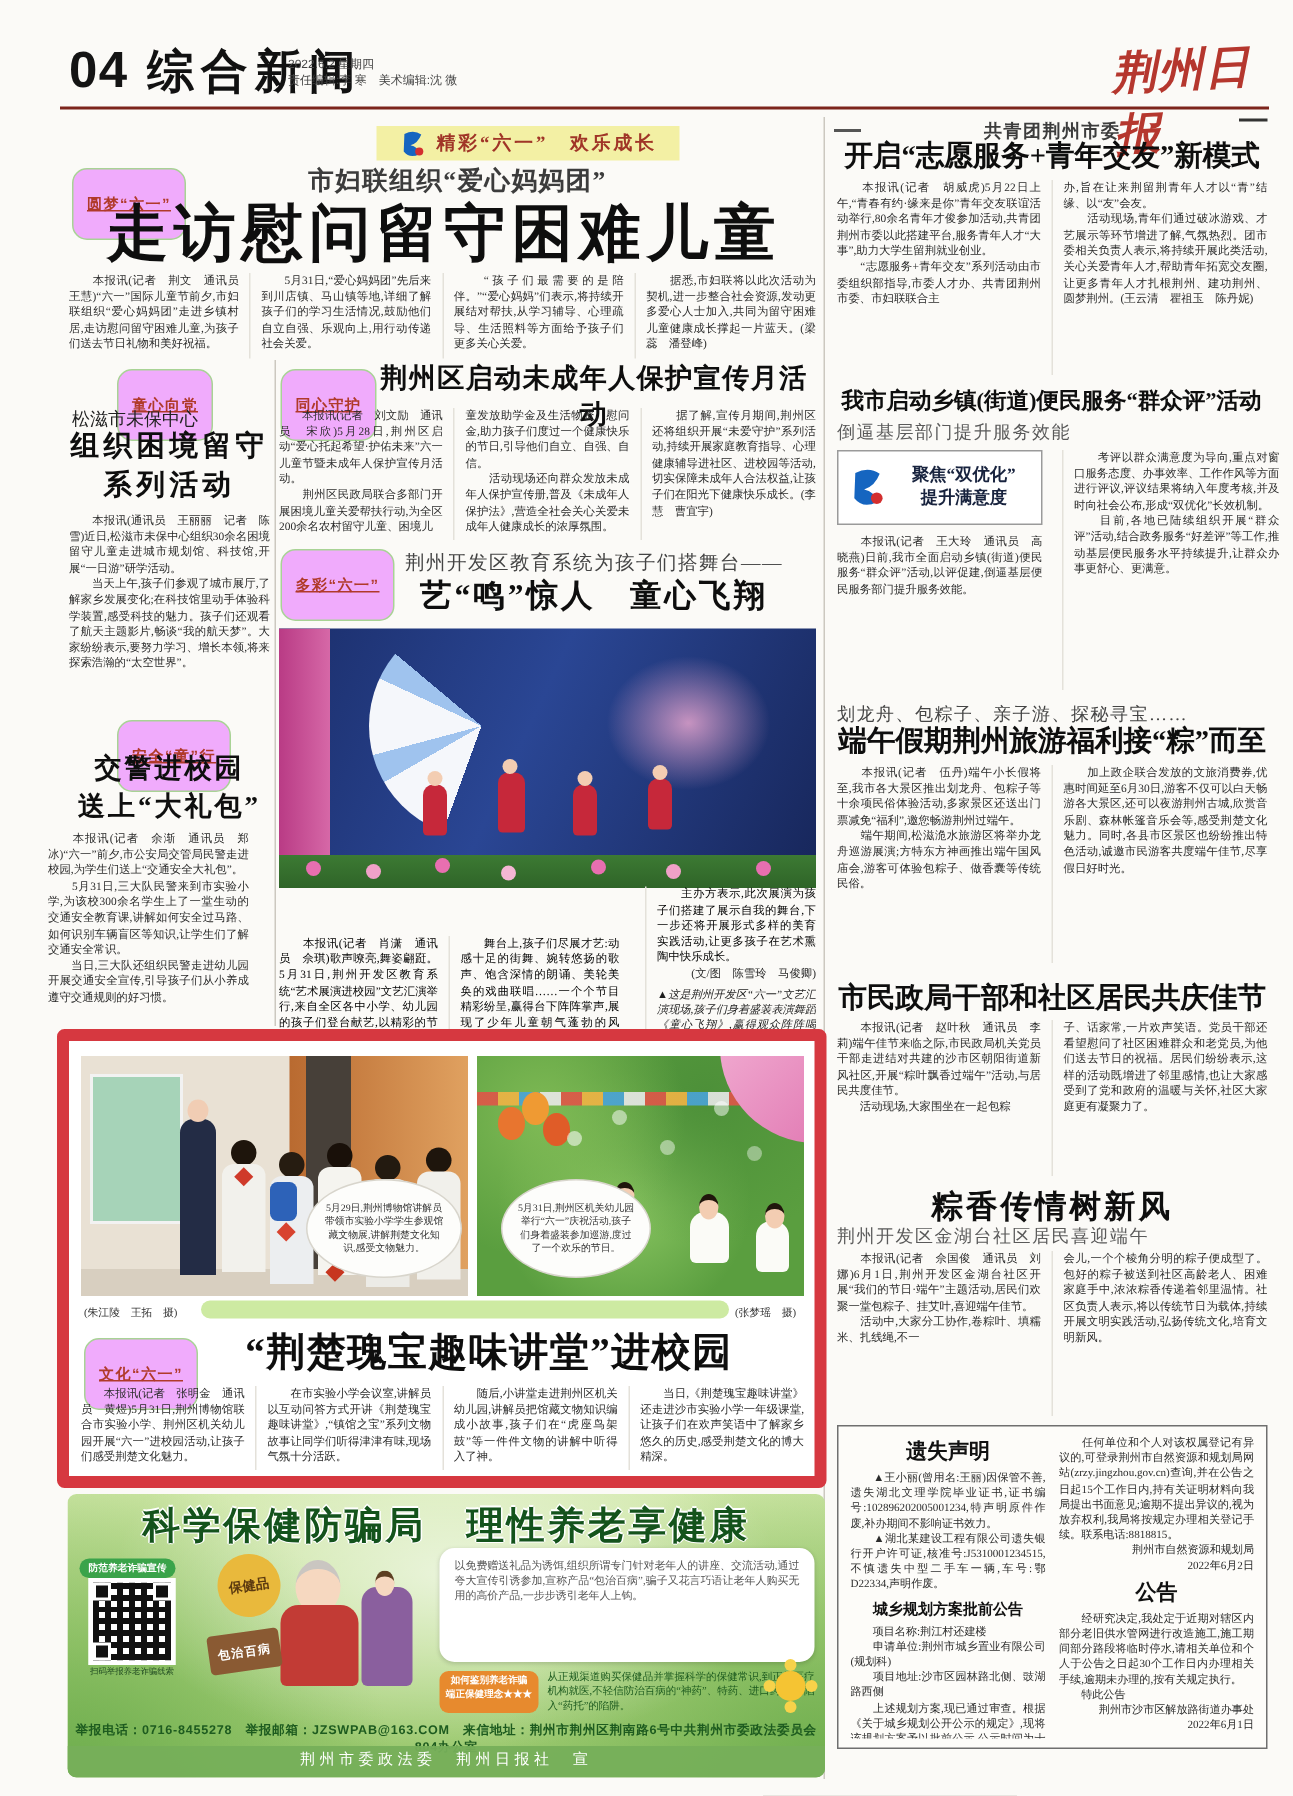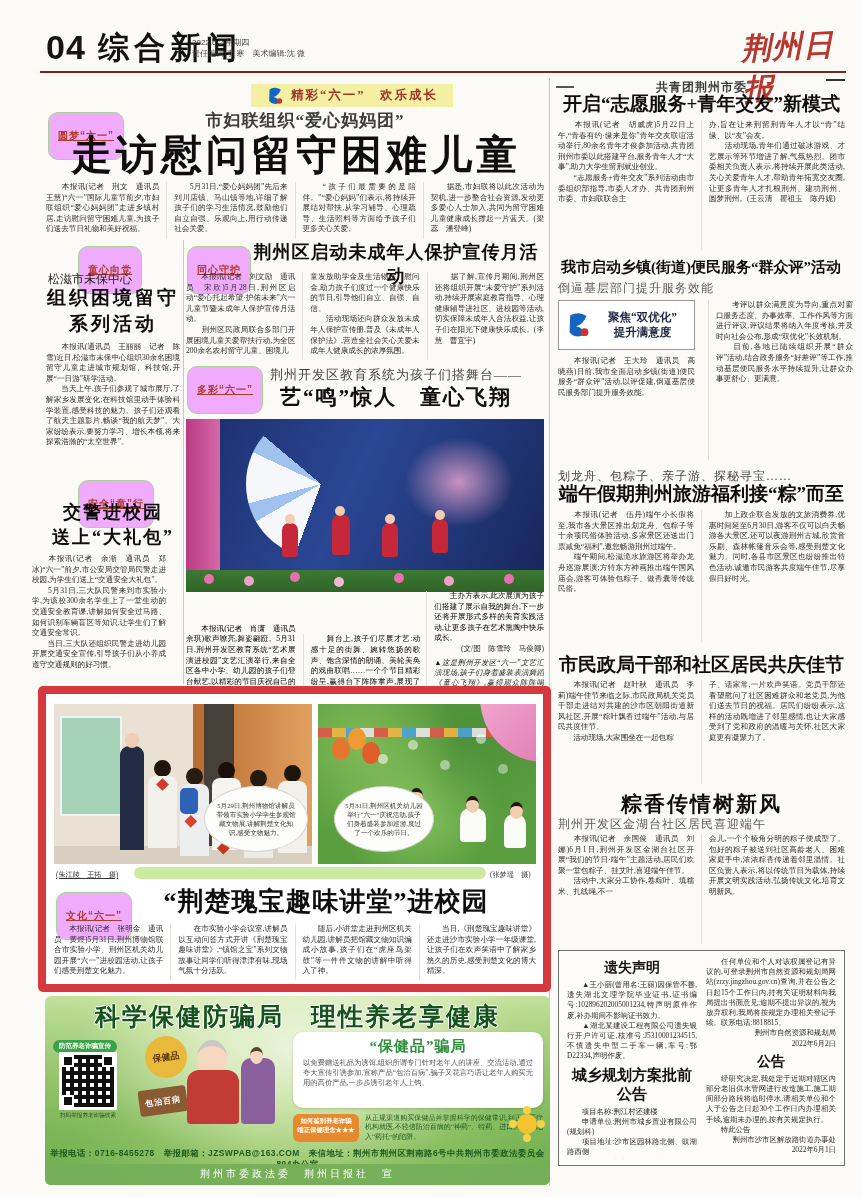--- a/index.html
+++ b/index.html
@@ -78,21 +78,21 @@
   .bubble{position:absolute;background:#fdfdfb;border:1px solid #d8d5cc;border-radius:50%;
           font:6.6px "Liberation Serif",serif;line-height:9px;color:#333;text-align:center;
           display:flex;align-items:center;padding:7px 10px;box-sizing:border-box;}
   
   .focusbox{border:1px solid #9a9a9a;background:#fff;display:flex;align-items:center;gap:6px;padding:5px 6px;box-sizing:border-box;}
   .focusbox .ft{font:bold 11.5px "Liberation Serif",serif;color:#18233e;line-height:15px;text-align:center;flex:1;}
   
   .notices{border:1px solid #6f6f6f;background:#fdfcf9;display:flex;padding:6px 8px;box-sizing:border-box;gap:9px;}
   .notices .ncol{flex:1;min-width:0;overflow:hidden;}
   .ntitle{font:900 14px "Liberation Serif",serif;text-align:center;color:#111;margin:2px 0 3px;}
-  .ntitle.small{font-size:15px;}
+  .ntitle.small{font-size:10px;}
   .nbody{font:7.4px "Liberation Serif",serif;line-height:10.2px;color:#2c2c2c;text-align:justify;white-space:pre-line;}
   .nsign{font:7.4px "Liberation Serif",serif;color:#2c2c2c;text-align:right;line-height:10.2px;}
   
   .redbox{left:38px;top:686px;width:513px;height:306px;border:8px solid #d63840;border-radius:5px;background:#fff;box-sizing:border-box;}
   .greenbar{background:#cdeaa2;border-radius:6px;}
   
   .ad{left:45px;top:996px;width:505px;height:189px;border-radius:6px;box-sizing:border-box;overflow:hidden;
       background:radial-gradient(ellipse at 50% 28%,rgba(255,255,255,.65),transparent 62%),
                  radial-gradient(circle at 0% 100%,#6fae4e,transparent 40%),
                  radial-gradient(circle at 100% 100%,#6fae4e,transparent 40%),
@@ -204,21 +204,21 @@
     <div class="perf" style="left:146px;top:96px;width:18px;height:40px;"></div>
     <div class="perf" style="left:196px;top:104px;"></div>
     <div class="perf" style="left:246px;top:100px;"></div>
     <div class="flowers"></div>
     <div class="blooms"></div>
   </div>
 
   <div class="abs" style="left:186px;top:598px;width:358px;height:100px;display:flex;align-items:flex-end;">
     <div class="c" style="flex:1;min-width:0;font:7.6px 'Liberation Serif',serif;line-height:10.6px;text-align:justify;white-space:pre-line;overflow:hidden;">　　本报讯(记者　肖潇　通讯员　佘琪)歌声嘹亮,舞姿翩跹。5月31日,荆州开发区教育系统“艺术展演进校园”文艺汇演举行,来自全区各中小学、幼儿园的孩子们登台献艺,以精彩的节目庆祝自己的节日。</div>
     <div class="c" style="flex:1;min-width:0;font:7.6px 'Liberation Serif',serif;line-height:10.6px;text-align:justify;white-space:pre-line;overflow:hidden;border-left:1px solid #e4e1da;padding-left:7px;margin-left:7px;">　　舞台上,孩子们尽展才艺:动感十足的街舞、婉转悠扬的歌声、饱含深情的朗诵、美轮美奂的戏曲联唱……一个个节目精彩纷呈,赢得台下阵阵掌声,展现了少年儿童朝气蓬勃的风采。</div>
-    <div style="flex:1;min-width:0;border-left:1px solid #e4e1da;padding-left:7px;margin-left:6px;overflow:hidden;">
+    <div style="flex:1;min-width:0;border-left:1px solid #e4e1da;padding-left:7px;margin-left:17px;overflow:hidden;">
       <div style="font:7.6px 'Liberation Serif',serif;line-height:10.6px;text-align:justify;white-space:pre-line;">　　主办方表示,此次展演为孩子们搭建了展示自我的舞台,下一步还将开展形式多样的美育实践活动,让更多孩子在艺术熏陶中快乐成长。</div>
       <div class="credit">(文/图　陈雪玲　马俊卿)</div>
       <div class="note" style="margin-top:4px;">▲这是荆州开发区“六一”文艺汇演现场,孩子们身着盛装表演舞蹈《童心飞翔》,赢得观众阵阵喝彩。</div>
     </div>
   </div>
 
   <div class="abs kick" style="left:558px;top:79px;width:287px;font-size:12px;">共青团荆州市委</div>
   <div class="abs hl" style="left:558px;top:91px;width:287px;font-size:19px;">开启“志愿服务+青年交友”新模式</div>
   <div class="abs cols" style="left:558px;top:120px;width:287px;height:130px;">
     <div class="c">　　本报讯(记者　胡威虎)5月22日上午,“青春有约·缘来是你”青年交友联谊活动举行,80余名青年才俊参加活动,共青团荆州市委以此搭建平台,服务青年人才“大事”,助力大学生留荆就业创业。
@@ -311,21 +311,21 @@
       <div class="kid" style="left:142px;top:104px;"></div>
       <div class="kid" style="left:186px;top:110px;width:22px;"></div>
       <div class="bub"></div>
     </div>
     <div class="bubble" style="left:158px;top:92px;width:104px;height:66px;">
       <span>5月29日,荆州博物馆讲解员带领市实验小学学生参观馆藏文物展,讲解荆楚文化知识,感受文物魅力。</span>
     </div>
     <div class="bubble" style="left:288px;top:92px;width:100px;height:66px;">
       <span>5月31日,荆州区机关幼儿园举行“六一”庆祝活动,孩子们身着盛装参加巡游,度过了一个欢乐的节日。</span>
     </div>
-    <div class="abs" style="left:10px;top:176px;font:7.2px 'Liberation Serif',serif;color:#333;text-decoration:underline;">(朱江陵　王拓　摄)</div>
+    <div class="abs" style="left:10px;top:176px;font:7.2px 'Liberation Serif',serif;color:#333;">(朱江陵　王拓　摄)</div>
     <div class="abs greenbar" style="left:88px;top:173px;width:352px;height:12px;"></div>
     <div class="abs" style="left:444px;top:176px;font:7.2px 'Liberation Serif',serif;color:#333;">(张梦瑶　摄)</div>
     <div class="abs pill" style="left:10px;top:198px;">文化“六一”</div>
     <div class="abs hl" style="left:78px;top:190px;width:404px;font-size:26px;letter-spacing:1px;">“荆楚瑰宝趣味讲堂”进校园</div>
     <div class="abs cols" style="left:8px;top:230px;width:482px;height:56px;">
       <div class="c">　　本报讯(记者　张明金　通讯员　黄煜)5月31日,荆州博物馆联合市实验小学、荆州区机关幼儿园开展“六一”进校园活动,让孩子们感受荆楚文化魅力。</div>
       <div class="c">　　在市实验小学会议室,讲解员以互动问答方式开讲《荆楚瑰宝趣味讲堂》,“镇馆之宝”系列文物故事让同学们听得津津有味,现场气氛十分活跃。</div>
       <div class="c">　　随后,小讲堂走进荆州区机关幼儿园,讲解员把馆藏文物知识编成小故事,孩子们在“虎座鸟架鼓”等一件件文物的讲解中听得入了神。</div>
       <div class="c">　　当日,《荆楚瑰宝趣味讲堂》还走进沙市实验小学一年级课堂,让孩子们在欢声笑语中了解家乡悠久的历史,感受荆楚文化的博大精深。</div>
     </div>
@@ -339,21 +339,20 @@
         <i></i>
         <i></i>
       </div>
     <div class="abs qrcap" style="left:2px;top:116px;width:82px;">扫码举报养老诈骗线索</div>
     <div class="abs adbubble" style="left:100px;top:40px;width:42px;height:42px;">保健品</div>
     <div class="abs grandma-head" style="left:152px;top:44px;width:30px;height:30px;"></div>
     <div class="abs grandma-body" style="left:142px;top:74px;width:52px;height:54px;"></div>
     <div class="abs helper" style="left:196px;top:62px;width:34px;height:66px;"></div>
     <div class="abs signboard" style="left:94px;top:92px;width:48px;height:26px;">包治百病</div>
     <div class="abs whitebox" style="left:248px;top:36px;width:250px;height:76px;">
-      <div class="wb-title">“保健品”骗局</div>
       <div class="wb-body">以免费赠送礼品为诱饵,组织所谓专门针对老年人的讲座、交流活动,通过夸大宣传引诱参加,宣称产品“包治百病”,骗子又花言巧语让老年人购买无用的高价产品,一步步诱引老年人上钩。</div>
     </div>
     <div class="abs" style="left:248px;top:118px;width:250px;display:flex;gap:6px;">
       <div class="tipbadge" style="width:66px;flex:0 0 auto;">
         <div>如何鉴别养老诈骗</div>
         <div>端正保健理念★★★</div>
       </div>
       <div class="tipbody">从正规渠道购买保健品并掌握科学的保健常识,到正规医疗机构就医,不轻信防治百病的“神药”、特药、进口药,谨防陷入“药托”的陷阱。</div>
     </div>
     <div class="abs flower" style="left:472px;top:118px;"></div>

